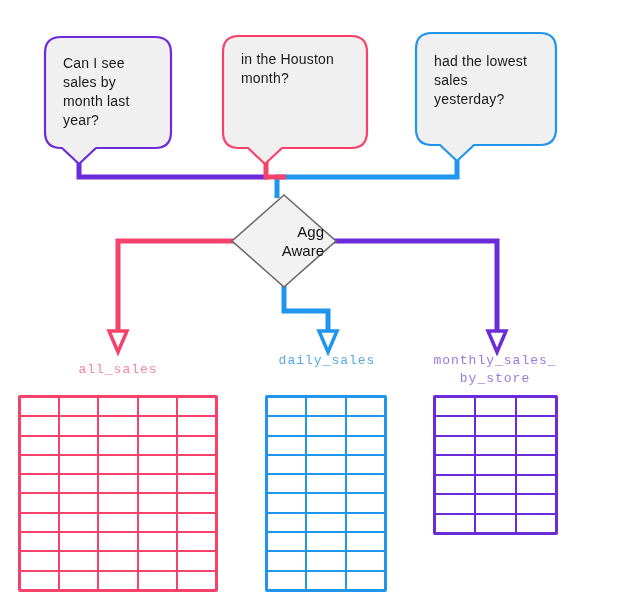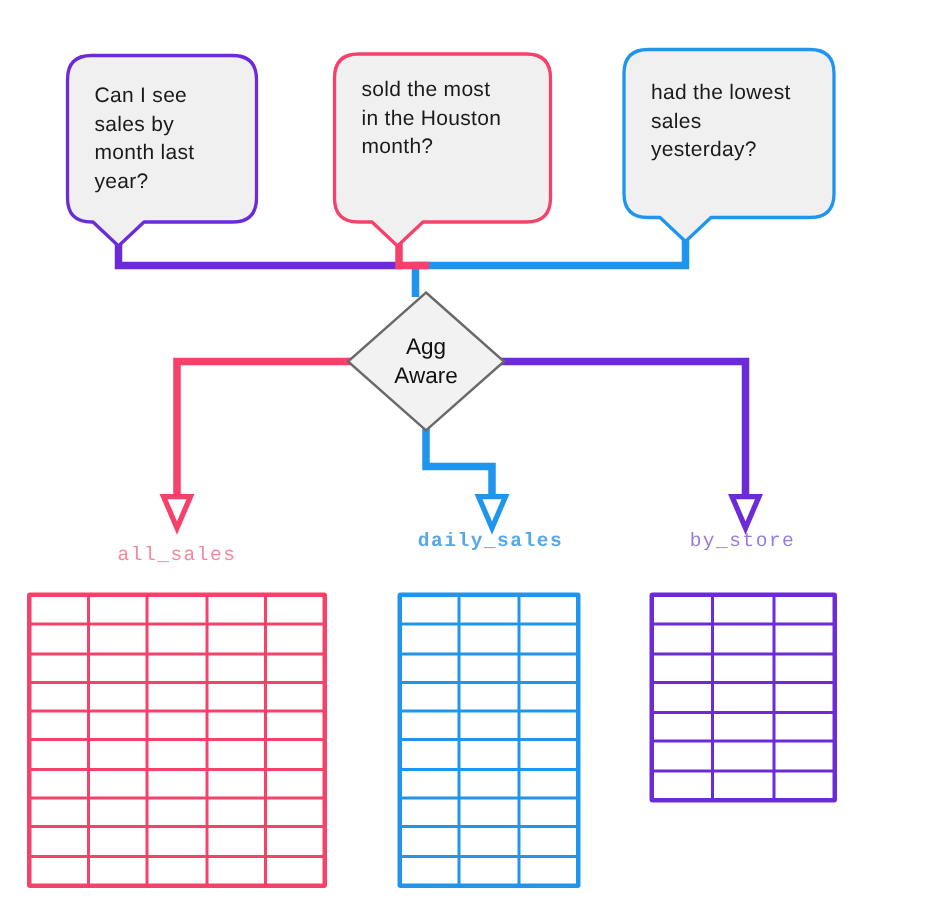--- a/index.html
+++ b/index.html
@@ -28,28 +28,28 @@
   .b-pink{stroke:var(--pink);}
   .b-blue{stroke:var(--blue);}
 
   .diamond{fill:var(--diamond-fill); stroke:var(--diamond-stroke); stroke-width:1.6;}
 
   .qtext{position:absolute; font-size:14px; line-height:19px; letter-spacing:.2px; color:var(--bubble-text);}
   .q1{left:63px; top:54px;}
   .q2{left:241px; top:50px;}
   .q3{left:434px; top:52px;}
 
-  .dtext{position:absolute; left:244px; top:222px; width:80px; text-align:center;
+  .dtext{position:absolute; left:244px; top:222px; width:80px; text-align:right;
          font-size:15px; line-height:19px; color:#111;}
 
   .tlabel{position:absolute; width:160px; text-align:center;
           font-family:"Liberation Mono", monospace; font-size:13px;
           line-height:17.5px; letter-spacing:1px;}
   .l1{left:38px;  top:361px; color:var(--pink-label);}
-  .l2{left:247px; top:352px; color:var(--blue-label);font-weight:bold;}
+  .l2{left:247px; top:352px; color:var(--blue-label);}
   .l3{left:415px; top:352px; color:var(--purple-label);}
 
   .grid{position:absolute; display:grid; gap:2px; padding:3px; border-radius:2px;}
   .t1{left:18px;  top:395px; width:200px; height:197px; background:var(--pink);}
   .t2{left:265px; top:395px; width:122px; height:197px; background:var(--blue);}
   .t3{left:433px; top:395px; width:125px; height:140px; background:var(--purple);}
   .grid .cell{background:#fff;}
 </style>
 </head>
 <body>
@@ -77,21 +77,20 @@
     <polygon class="diamond" points="284,195 336,241 284,287 232,241"></polygon>
   </svg>
 
   <div class="qtext q1">
     <div>Can I see</div>
     <div>sales by</div>
     <div>month last</div>
     <div>year?</div>
   </div>
   <div class="qtext q2">
-    <div>sold the most</div>
     <div>in the Houston</div>
     <div>month?</div>
   </div>
   <div class="qtext q3">
     <div>had the lowest</div>
     <div>sales</div>
     <div>yesterday?</div>
   </div>
 
   <div class="dtext">
@@ -99,20 +98,21 @@
     <div>Aware</div>
   </div>
 
   <div class="tlabel l1">
     <div>all_sales</div>
   </div>
   <div class="tlabel l2">
     <div>daily_sales</div>
   </div>
   <div class="tlabel l3">
+    <div>monthly_sales_</div>
     <div>by_store</div>
   </div>
 
   <div class="grid t1" style="grid-template-rows: repeat(10, 1fr); grid-template-columns: repeat(5, 1fr);">
       <div class="cell"></div>
       <div class="cell"></div>
       <div class="cell"></div>
       <div class="cell"></div>
       <div class="cell"></div>
       <div class="cell"></div>

